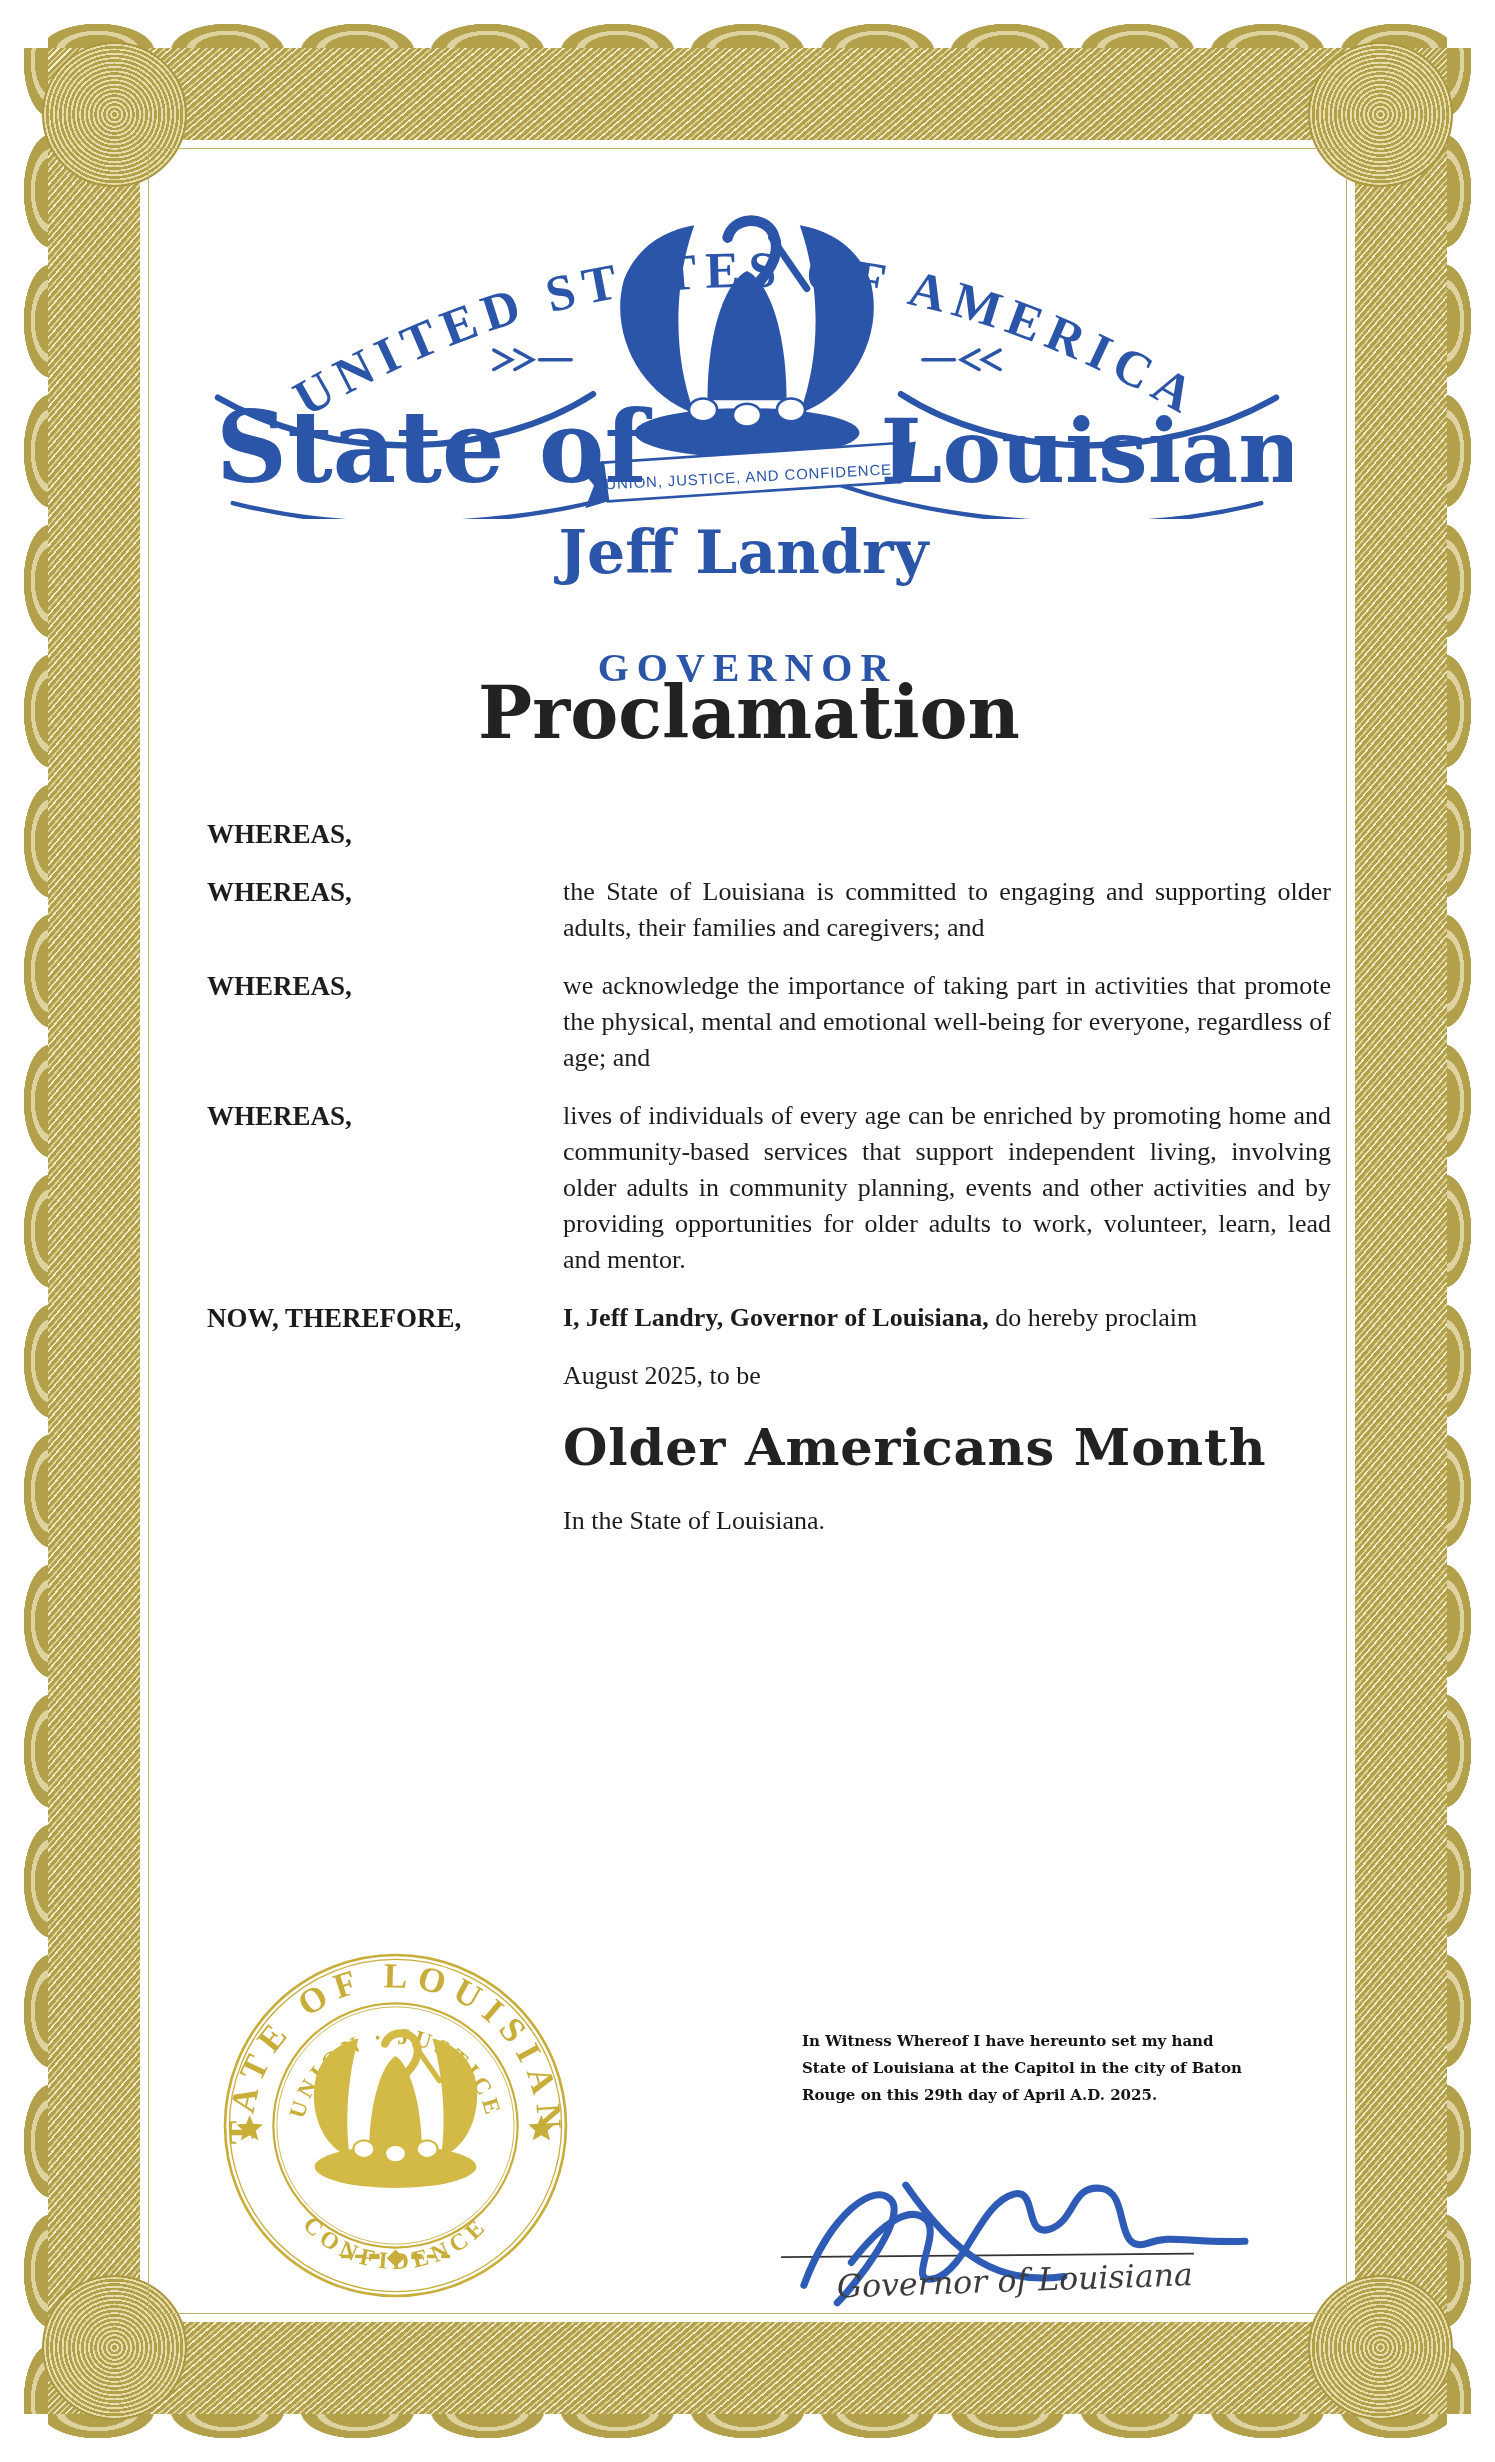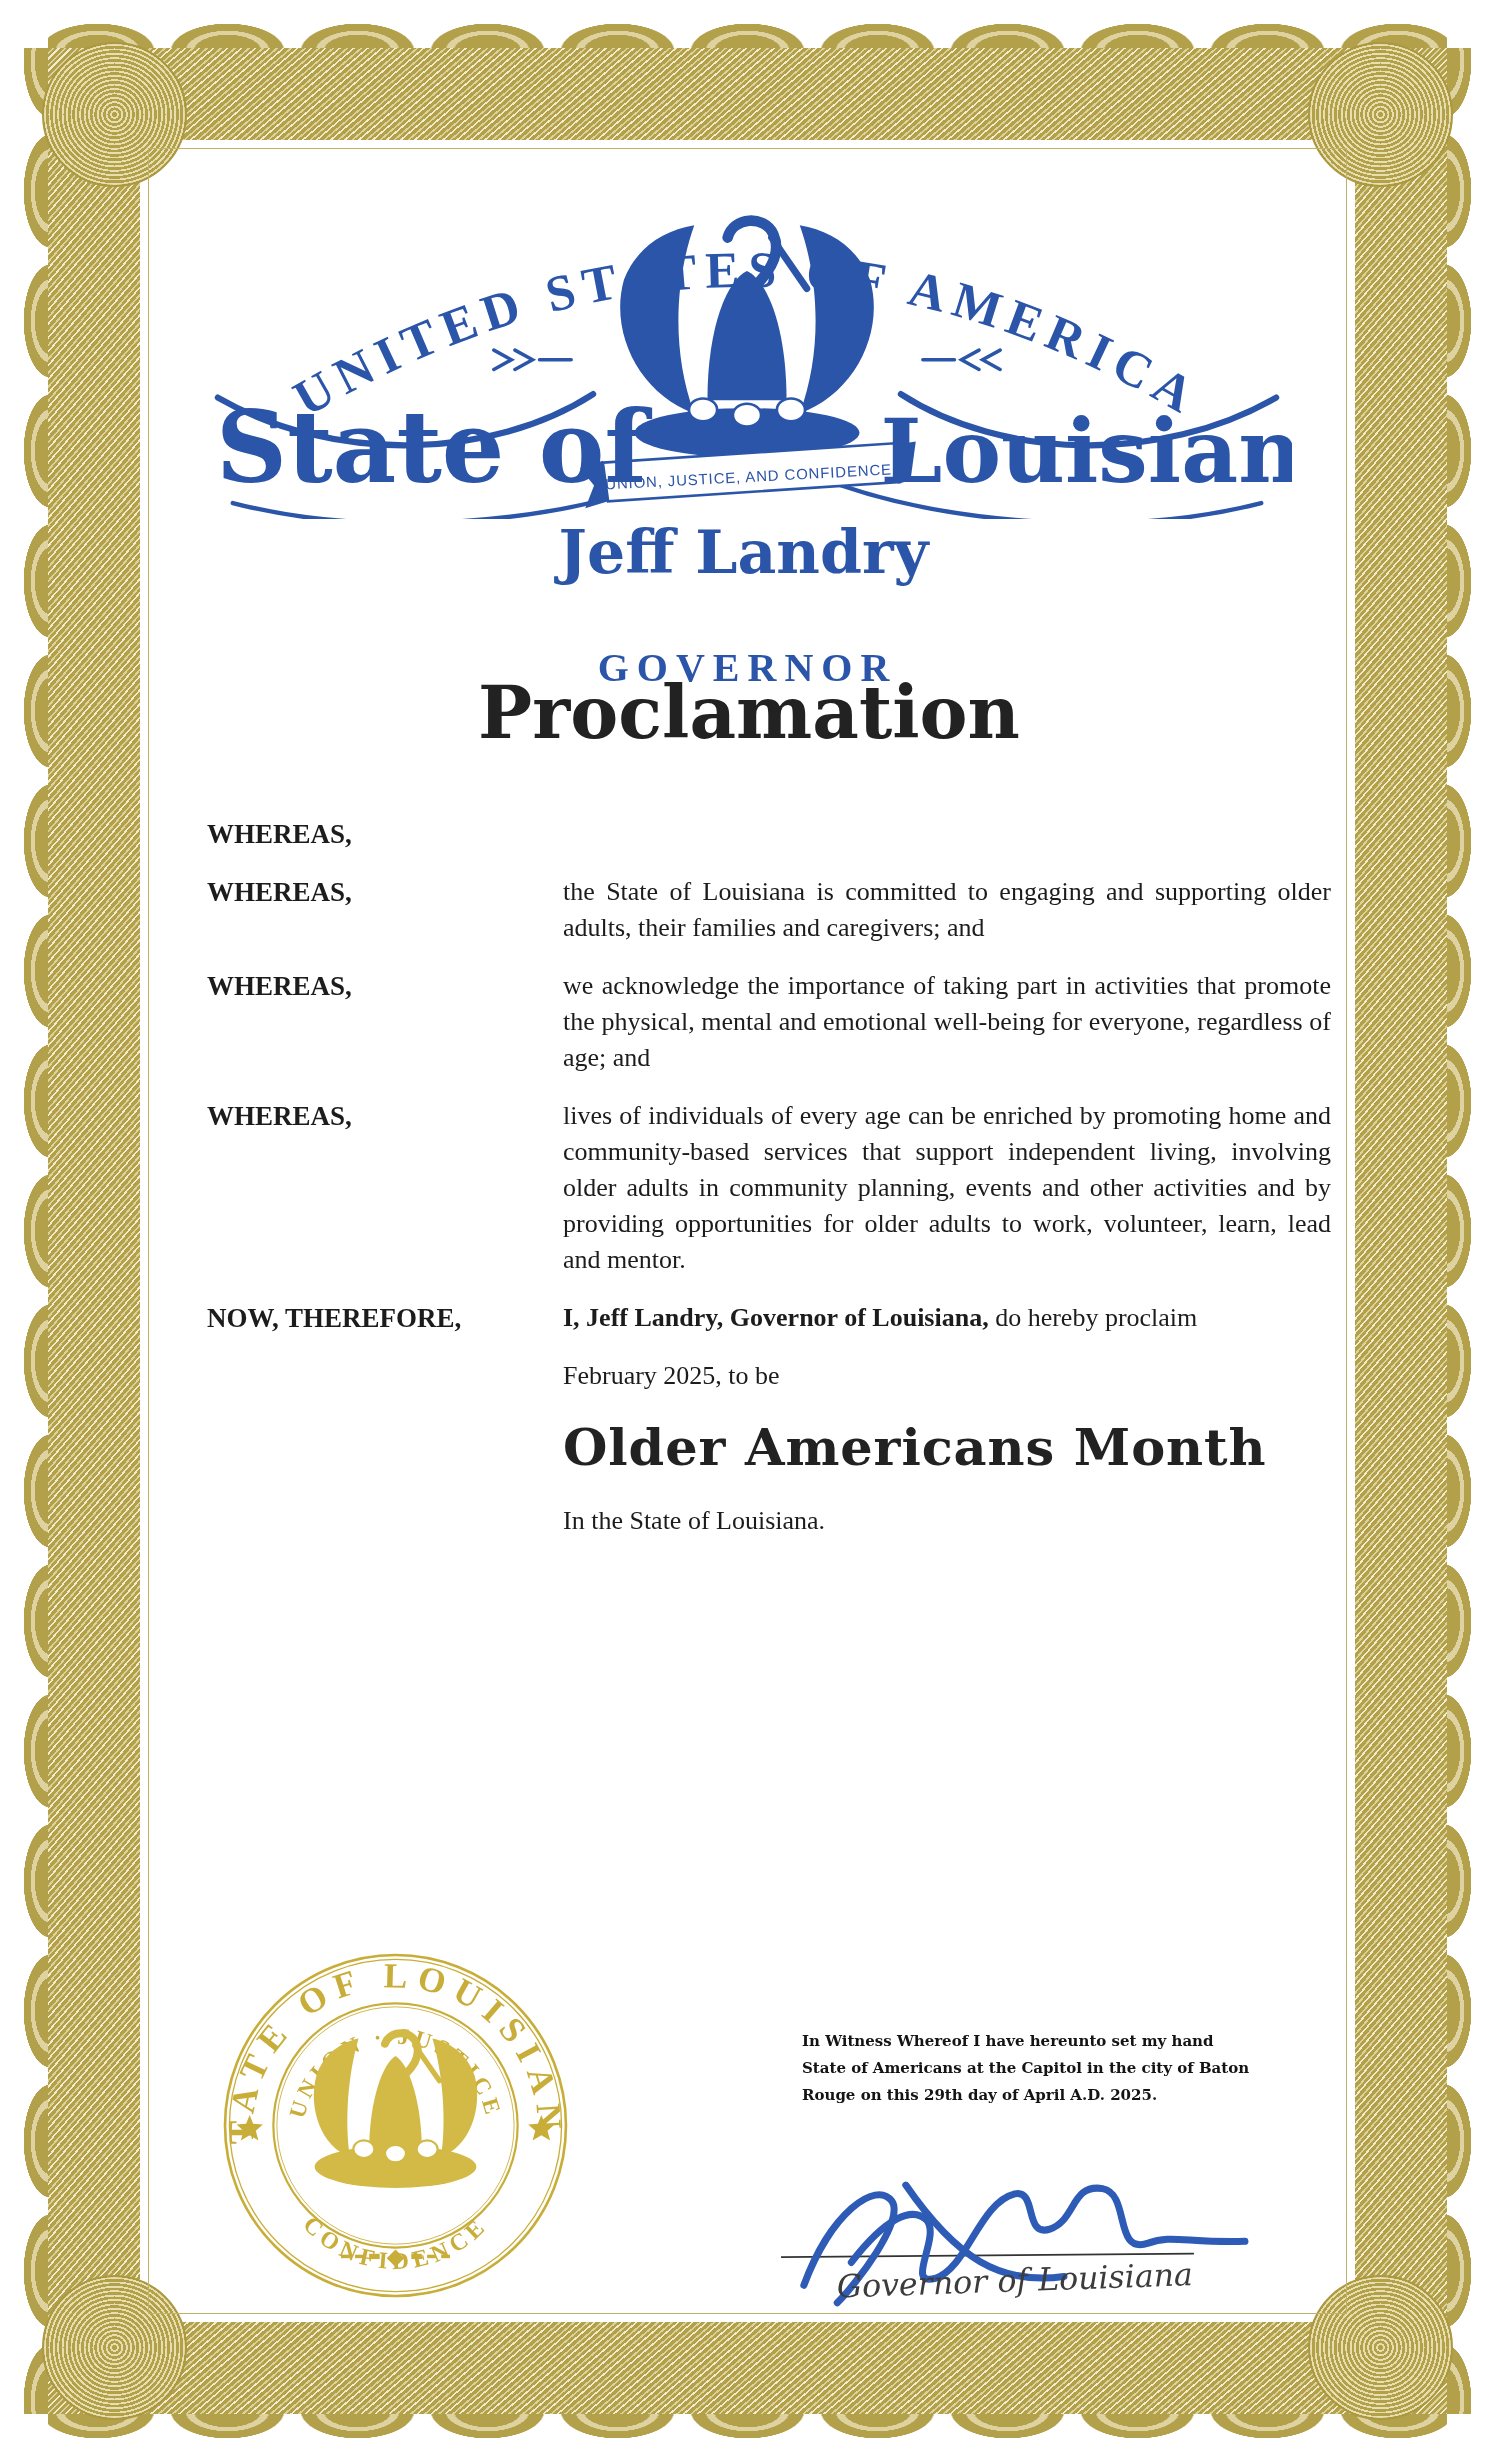--- a/index.html
+++ b/index.html
@@ -132,21 +132,21 @@
       <div class="clause-text">we acknowledge the importance of taking part in activities that promote the physical, mental and emotional well-being for everyone, regardless of age; and</div>
     </div>
     <div class="clause">
       <div class="clause-label">WHEREAS,</div>
       <div class="clause-text">lives of individuals of every age can be enriched by promoting home and community-based services that support independent living, involving older adults in community planning, events and other activities and by providing opportunities for older adults to work, volunteer, learn, lead and mentor.</div>
     </div>
     <div class="clause">
       <div class="clause-label">NOW, THEREFORE,</div>
       <div class="clause-text"><span class="bold">I, Jeff Landry, Governor of Louisiana,</span><span> do hereby proclaim</span></div>
     </div>
-    <div class="may-line indent">February 2025, to be</div>
+    <div class="may-line indent">August 2025, to be</div>
     <div class="month-title indent">Older Americans Month</div>
     <div class="closing indent">In the State of Louisiana.</div>
   </div>
 
   <svg class="seal-svg" width="355" height="361" viewBox="0 0 404 410">
     <defs>
       <path id="sealOuterArc" d="M 40 210 A 162 162 0 0 1 364 210"></path>
       <path id="sealInnerTopArc" d="M 96 218 A 106 106 0 0 1 308 218"></path>
       <path id="sealInnerBotArc" d="M 62 228 A 140 140 0 0 0 342 228"></path>
     </defs>
@@ -191,21 +191,21 @@
       <rect x="172" y="351" width="12" height="6"></rect>
       <polygon points="202,346 212,356 202,366 192,356"></polygon>
       <rect x="220" y="351" width="12" height="6"></rect>
       <rect x="238" y="352" width="10" height="4"></rect>
         <rect x="254" y="352" width="10" height="4"></rect>
     </g>
   </svg>
 
   <div class="witness">
     <div>In Witness Whereof I have hereunto set my hand</div>
-    <div>State of Americans at the Capitol in the city of Baton</div>
+    <div>State of Louisiana at the Capitol in the city of Baton</div>
     <div>Rouge on this 29th  day of April A.D. 2025.</div>
   </div>
 
   <svg class="sig-svg" width="492" height="185" viewBox="0 0 560 210">
     <line x1="8" y1="116" x2="478" y2="112" stroke="#333" stroke-width="2"></line>
     <g fill="none" stroke="#2d5bb5" stroke-width="8" stroke-linecap="round" stroke-linejoin="round">
       <path d="M 34 148 C 64 66 116 28 134 52 C 150 74 92 148 72 168"></path>
       <path d="M 88 122 C 128 70 158 58 174 74 C 190 94 148 150 184 140 C 220 128 234 54 274 44 C 300 38 284 94 314 84 C 344 74 338 32 374 38 C 406 44 386 114 426 100 C 452 90 470 100 536 98"></path>
       <path d="M 150 34 C 208 118 258 148 330 138"></path>
     </g>

